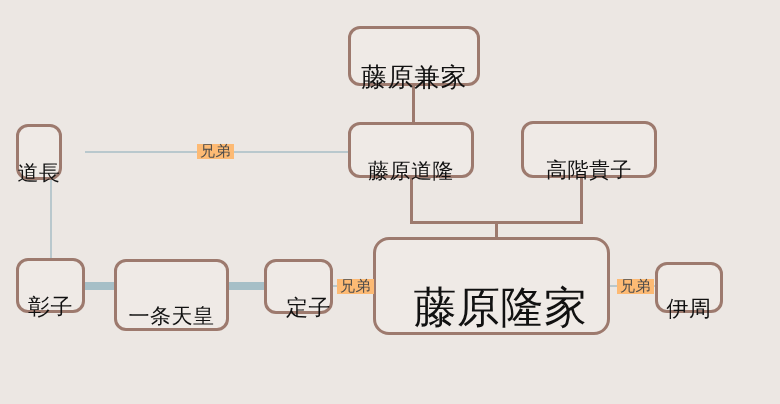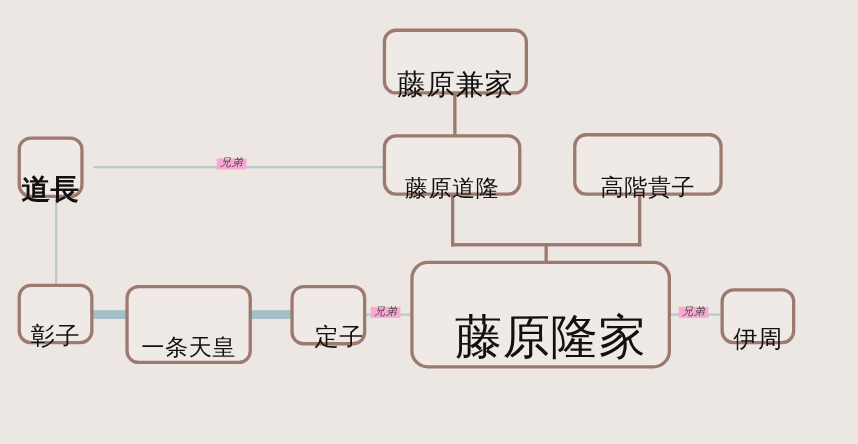--- a/index.html
+++ b/index.html
@@ -50,28 +50,27 @@
   }
   .conn-blue-thin {
     background: #b9c8cd;
   }
   .conn-blue-thick {
     background: #a6bfc7;
   }
   .edge-label {
     position: absolute;
     z-index: 4;
-    font-size: 10px;
+    font-size: 15px;
     color: #4b4b4b;
-    background: #f9a8d4;
+    background: #fdba74;
     padding: 0 3px;
     line-height: 1;
     letter-spacing: 0.5px;
     white-space: nowrap;
-    font-style: italic;
   }
 </style>
 </head>
 <body>
 
 <div id="diagram">
 
   <div class="conn conn-brown" style="left:412px; top:85px; width:3px; height:38px;"></div>
 
   <div class="conn conn-blue-thin" style="left:85px; top:151px; width:264px; height:2px;"></div>
@@ -91,21 +90,21 @@
   <div class="conn conn-brown" style="left:580px; top:177px; width:3px; height:47px;"></div>
 
   <div class="conn conn-brown" style="left:410px; top:221px; width:173px; height:3px;"></div>
 
   <div class="conn conn-brown" style="left:495px; top:221px; width:3px; height:18px;"></div>
 
   <div class="node" style="left:348px; top:26px; width:132px; height:60px; font-size:26px;">
     <span class="node-label">藤原兼家</span>
   </div>
 
-  <div class="node" style="left:16px; top:124px; width:60px; height:56px; font-size:26px;font-weight:bold;">
+  <div class="node" style="left:16px; top:124px; width:46px; height:56px; font-size:21px;">
     <span class="node-label">道長</span>
   </div>
 
   <div class="node" style="left:348px; top:122px; width:126px; height:56px; font-size:21px;align-items:center;">
     <span class="node-label">藤原道隆</span>
   </div>
 
   <div class="node" style="left:521px; top:121px; width:136px; height:57px; font-size:21px;">
     <span class="node-label">高階貴子</span>
   </div>

